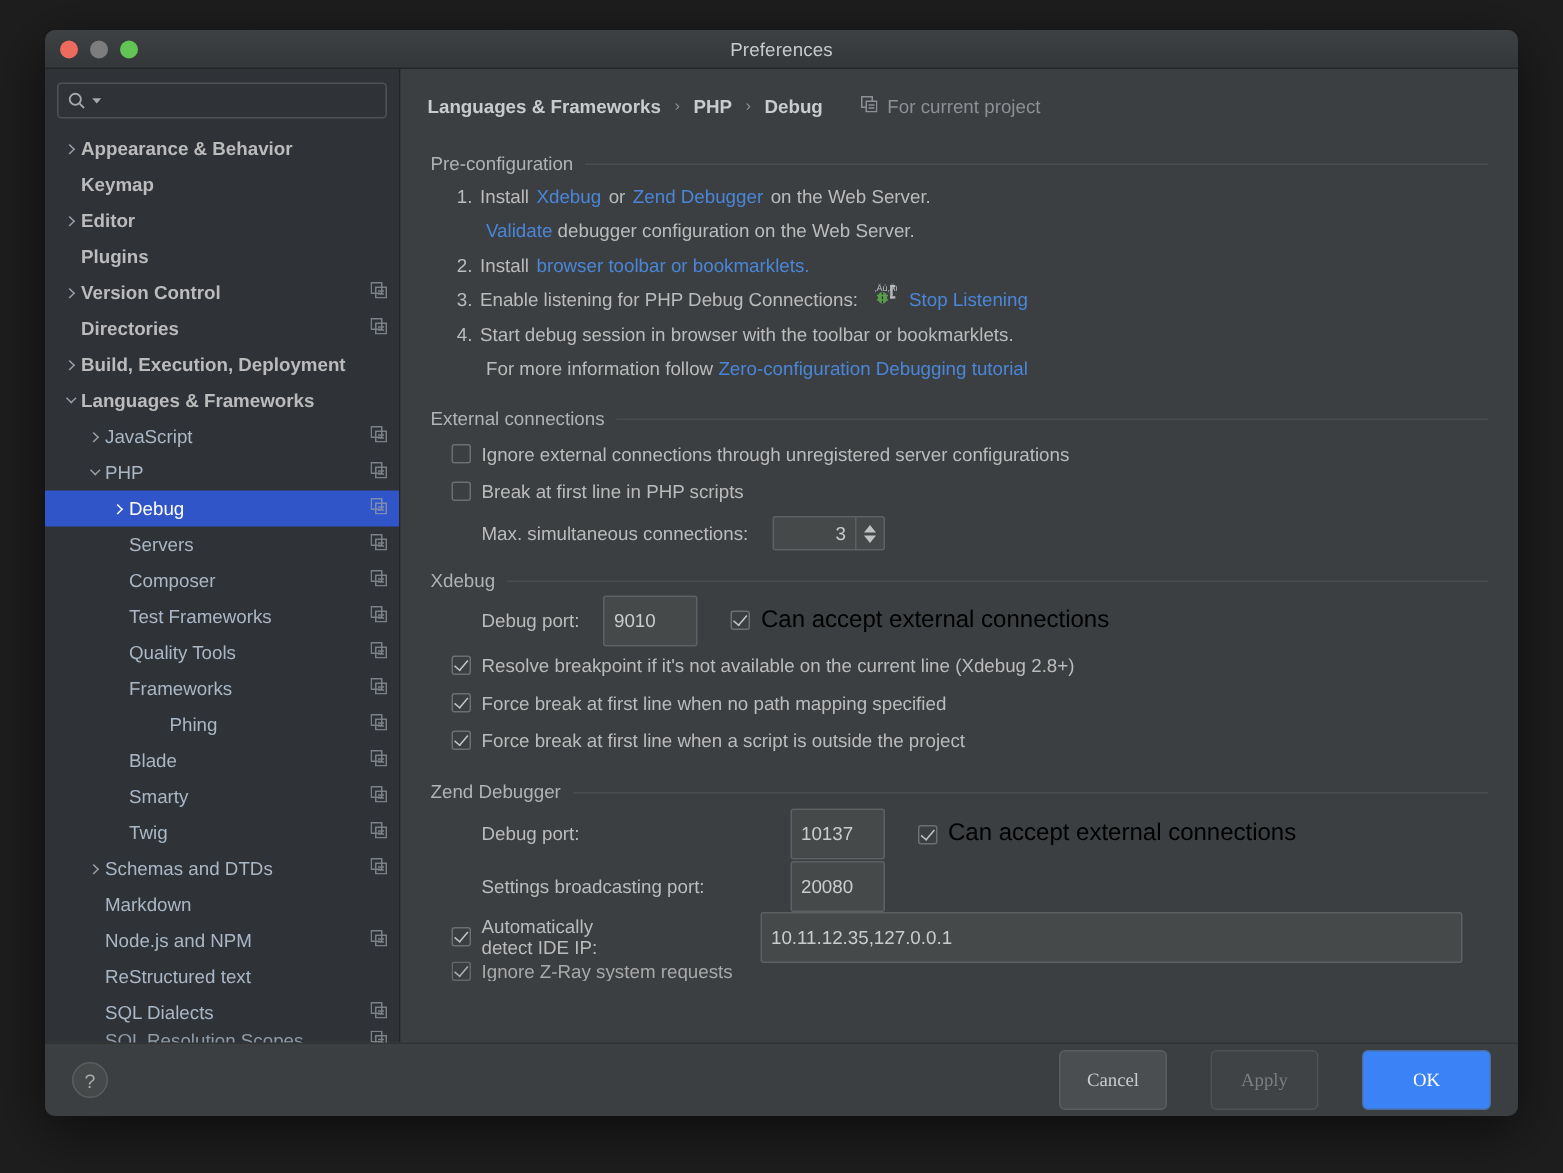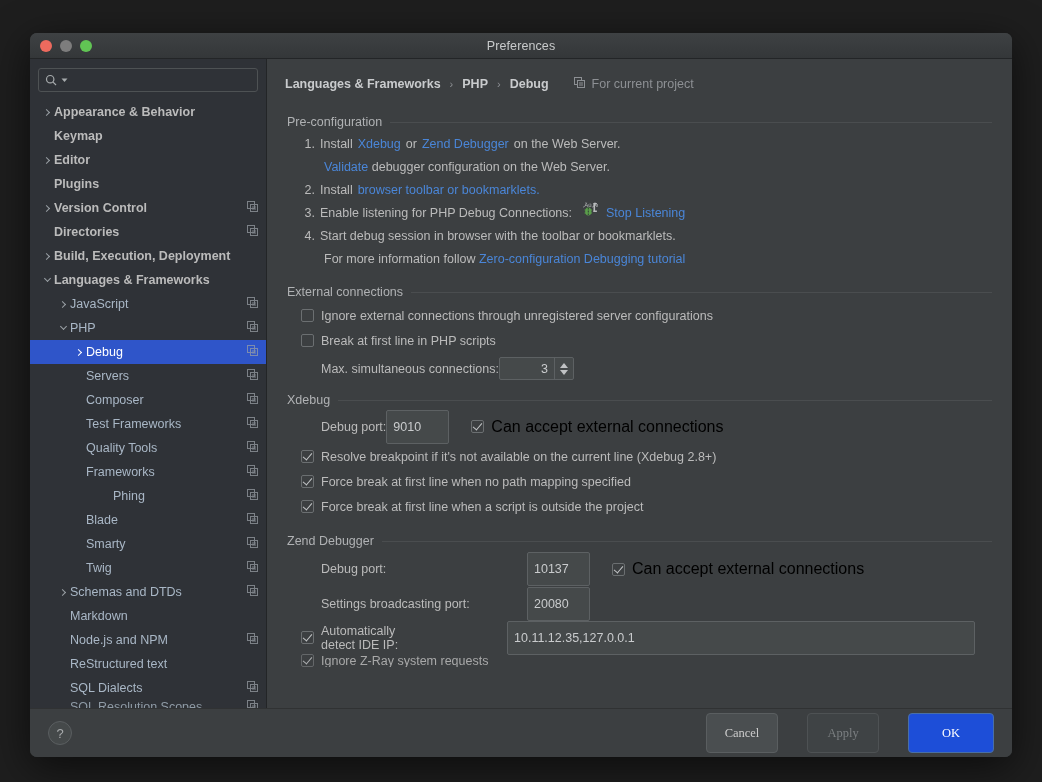--- a/index.html
+++ b/index.html
@@ -5,21 +5,21 @@
   * { box-sizing: border-box; }
   html, body {
     margin: 0; padding: 0;
     background: #1e1e1e;
     font-family: "Liberation Sans", sans-serif;
   }
   body { width: 1042px; height: 782px; overflow: hidden; }
 
   .window {
     position: absolute;
-    left: 30px; top: 33px;
+    left: 30px; top: 20px;
     width: 982px; height: 724px;
     background: #3c3f41;
     border-radius: 7px;
     overflow: hidden;
     box-shadow: 0 10px 40px rgba(0,0,0,.6);
     display: flex; flex-direction: column;
   }
 
   
   .titlebar {
@@ -160,21 +160,21 @@
   }
   .spinner .btns {
     width: 19px; flex: 0 0 19px; border-left: 1px solid #5d6163;
     display: flex; flex-direction: column; align-items: center;
     justify-content: center; gap: 2px;
   }
   .tri { width: 0; height: 0; border-left: 4px solid transparent; border-right: 4px solid transparent; }
   .tri.up { border-bottom: 5px solid #c0c2c4; }
   .tri.down { border-top: 5px solid #c0c2c4; }
 
-  .label-inline { margin-right: 0; color: #bbbbbb; font-size: 12.5px; }
+  .label-inline { margin-right: 16px; color: #bbbbbb; font-size: 12.5px; }
 
   .form-line { display: flex; align-items: center; height: 31px; }
   .form-line .lbl-w { width: 206px; flex: 0 0 206px; color: #bbbbbb; font-size: 12.5px; }
   .form-line .lbl-w2 { width: 128px; flex: 0 0 128px; color: #bbbbbb; font-size: 12.5px; }
 
   .fade-row { height: 13px; overflow: hidden; opacity: .85; }
 
   
   .footer {
     height: 49px; flex: 0 0 49px;
@@ -189,21 +189,21 @@
   }
   .spacer { flex: 1 1 auto; }
   .btn {
     height: 40px; min-width: 72px; padding: 0 16px;
     border-radius: 4px; font-size: 12.5px;
     border: 1px solid #5a5e60; background: #4a4e50; color: #ccc;
     margin-left: 29px; display: flex; align-items: center; justify-content: center;
     font-family: Liberation Serif, serif;
   }
   .btn.disabled { color: #7b7f81; background: #3f4345; border-color: #4e5254; }
-  .btn.primary { background: #1d4ed8; border-color: #4a6fa5; color: #ffffff; min-width: 86px; }
+  .btn.primary { background: #3b82f6; border-color: #4a6fa5; color: #ffffff; min-width: 86px; }
 </style>
 </head>
 <body>
 
 <div class="window">
 
   <div class="titlebar">
     <div class="traffic">
       <div class="dot red"></div>
       <div class="dot yellow"></div>

